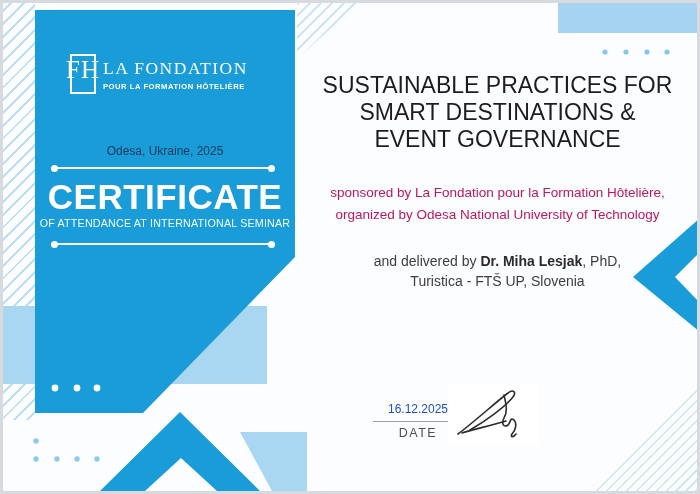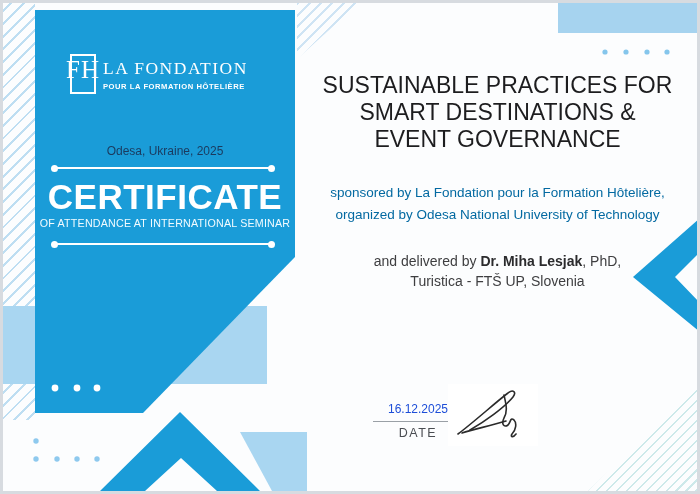--- a/index.html
+++ b/index.html
@@ -76,21 +76,21 @@
   .panel-credits {
     position:absolute; left:0; top:245px; width:100%; text-align:center;
     font-size:12px; font-weight:bold; color:#1b3a5e;
   }
   .seminar-title {
     position:absolute; left:300px; top:72px; width:395px; text-align:center;
     font-size:23px; line-height:27px; font-weight:normal; color:#1d1d1f; z-index:2;
   }
   .sponsor-lines {
     position:absolute; left:300px; top:182px; width:395px; text-align:center;
-    font-size:13.5px; line-height:22px; color:#0369a1; z-index:2;
+    font-size:13.5px; line-height:22px; color:#be185d; z-index:2;
   }
   .delivered-lines {
     position:absolute; left:300px; top:251px; width:395px; text-align:center;
     font-size:14px; line-height:20px; color:#3e3e40; z-index:2;
   }
   .delivered-lines b { color:#2b2b2d; }
   .recipient-name {
     position:absolute; left:300px; top:330px; width:380px; text-align:center;
     font-size:17px; font-weight:bold; letter-spacing:1px; color:#222; z-index:2;
   }

